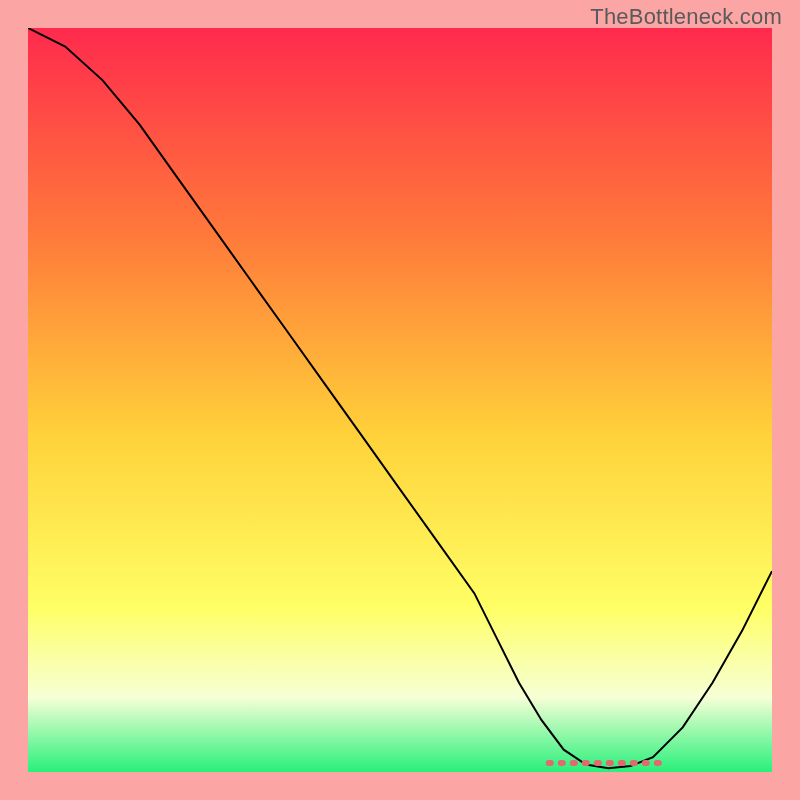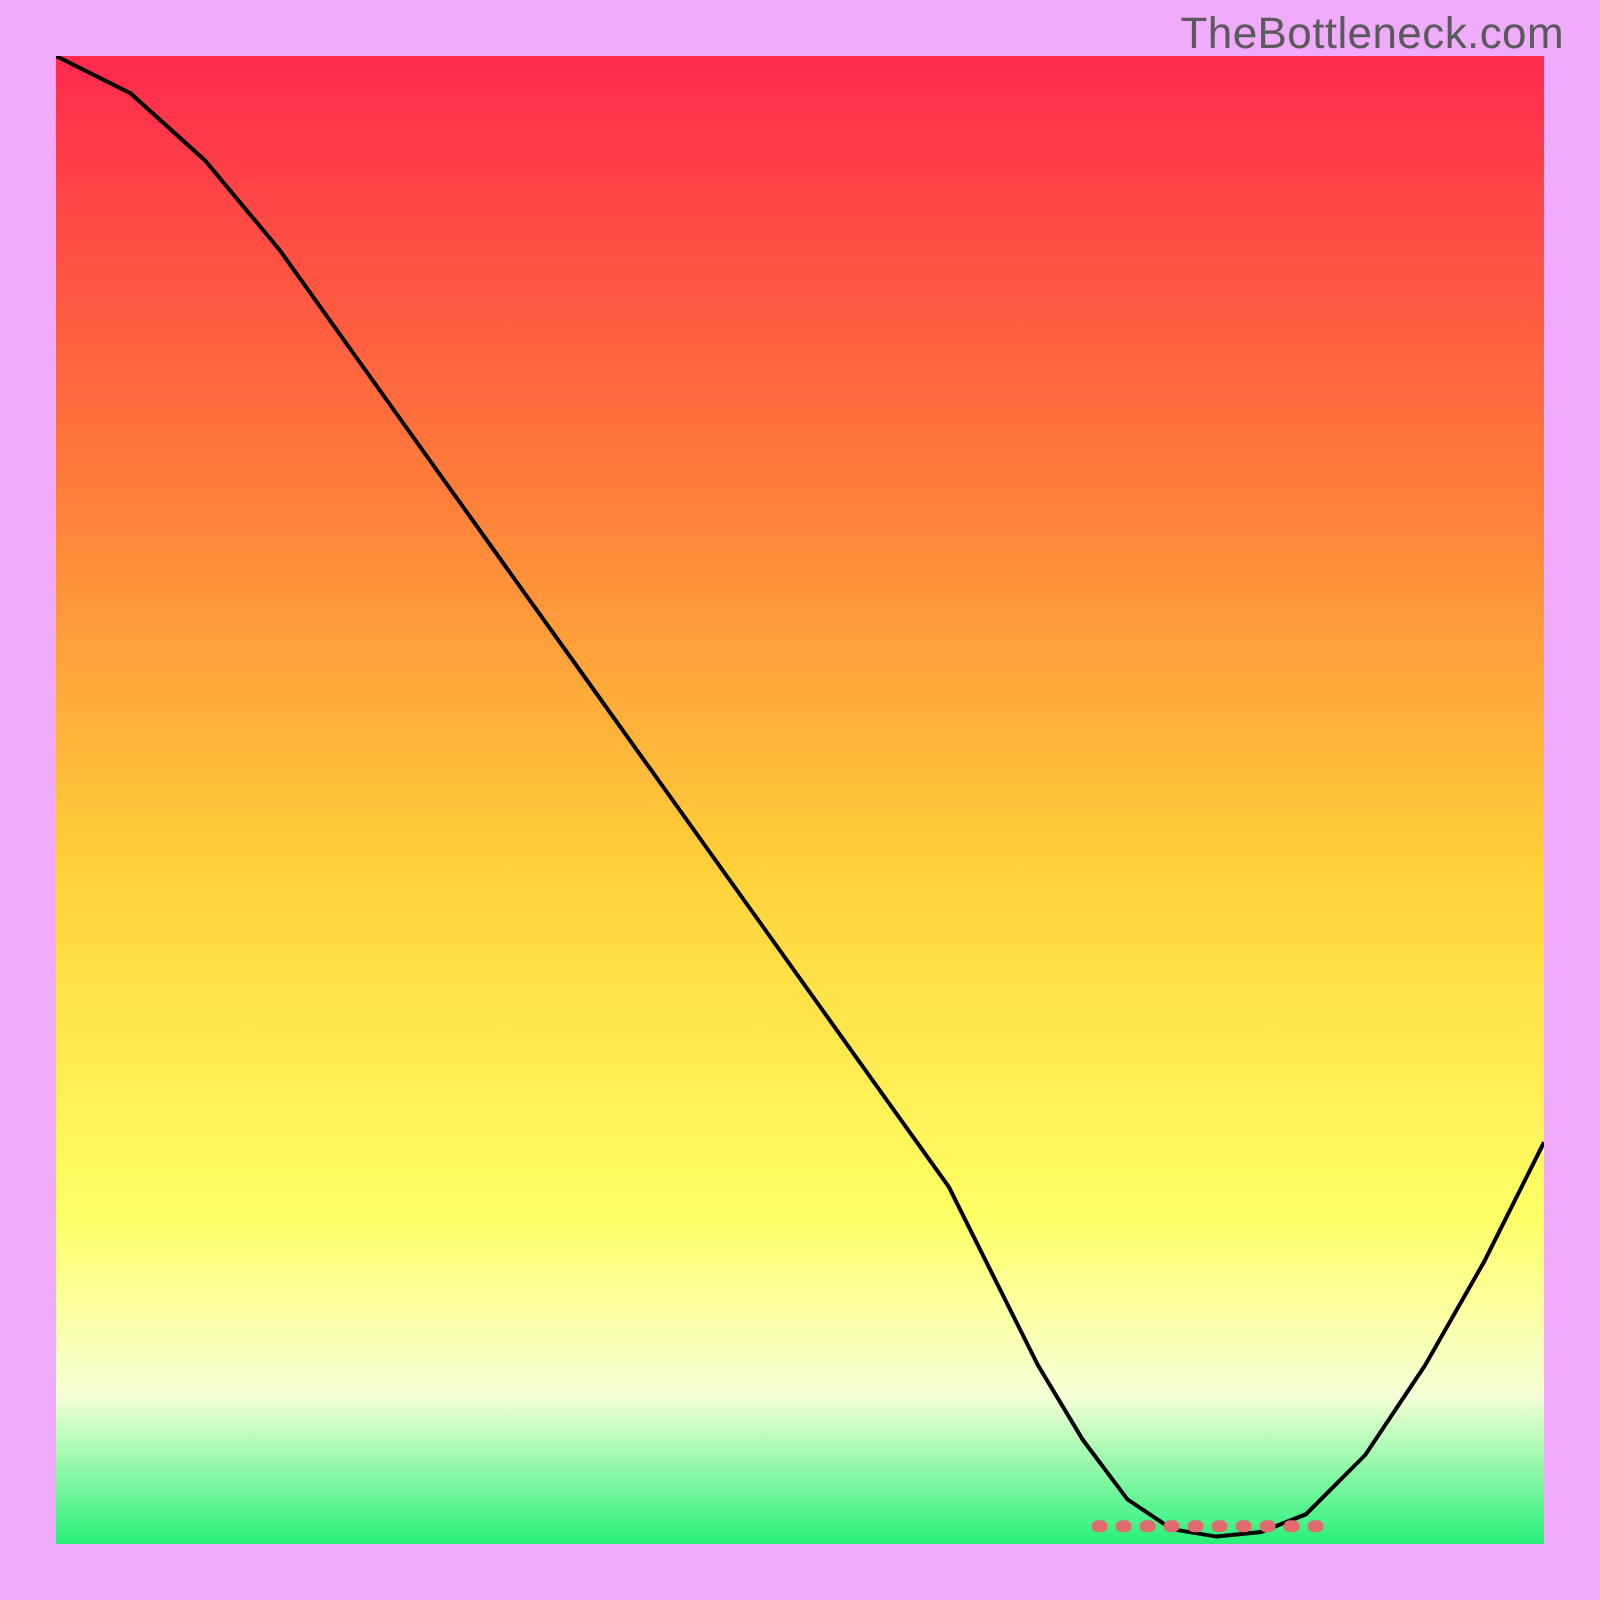--- a/index.html
+++ b/index.html
@@ -8,21 +8,21 @@
     background: #000;
     width: 800px;
     height: 800px;
     position: relative;
     font-family: Arial, sans-serif;
   }
   .outer {
     position: absolute;
     left: 0; top: 0;
     width: 800px; height: 800px;
-    background: #f0abfc;
+    background: #fca5a5;
   }
   .watermark {
     position: absolute;
     top: 4px;
     right: 18px;
     color: #5a5a5a;
     font-size: 22px;
     font-weight: 500;
     letter-spacing: 0.2px;
   }

